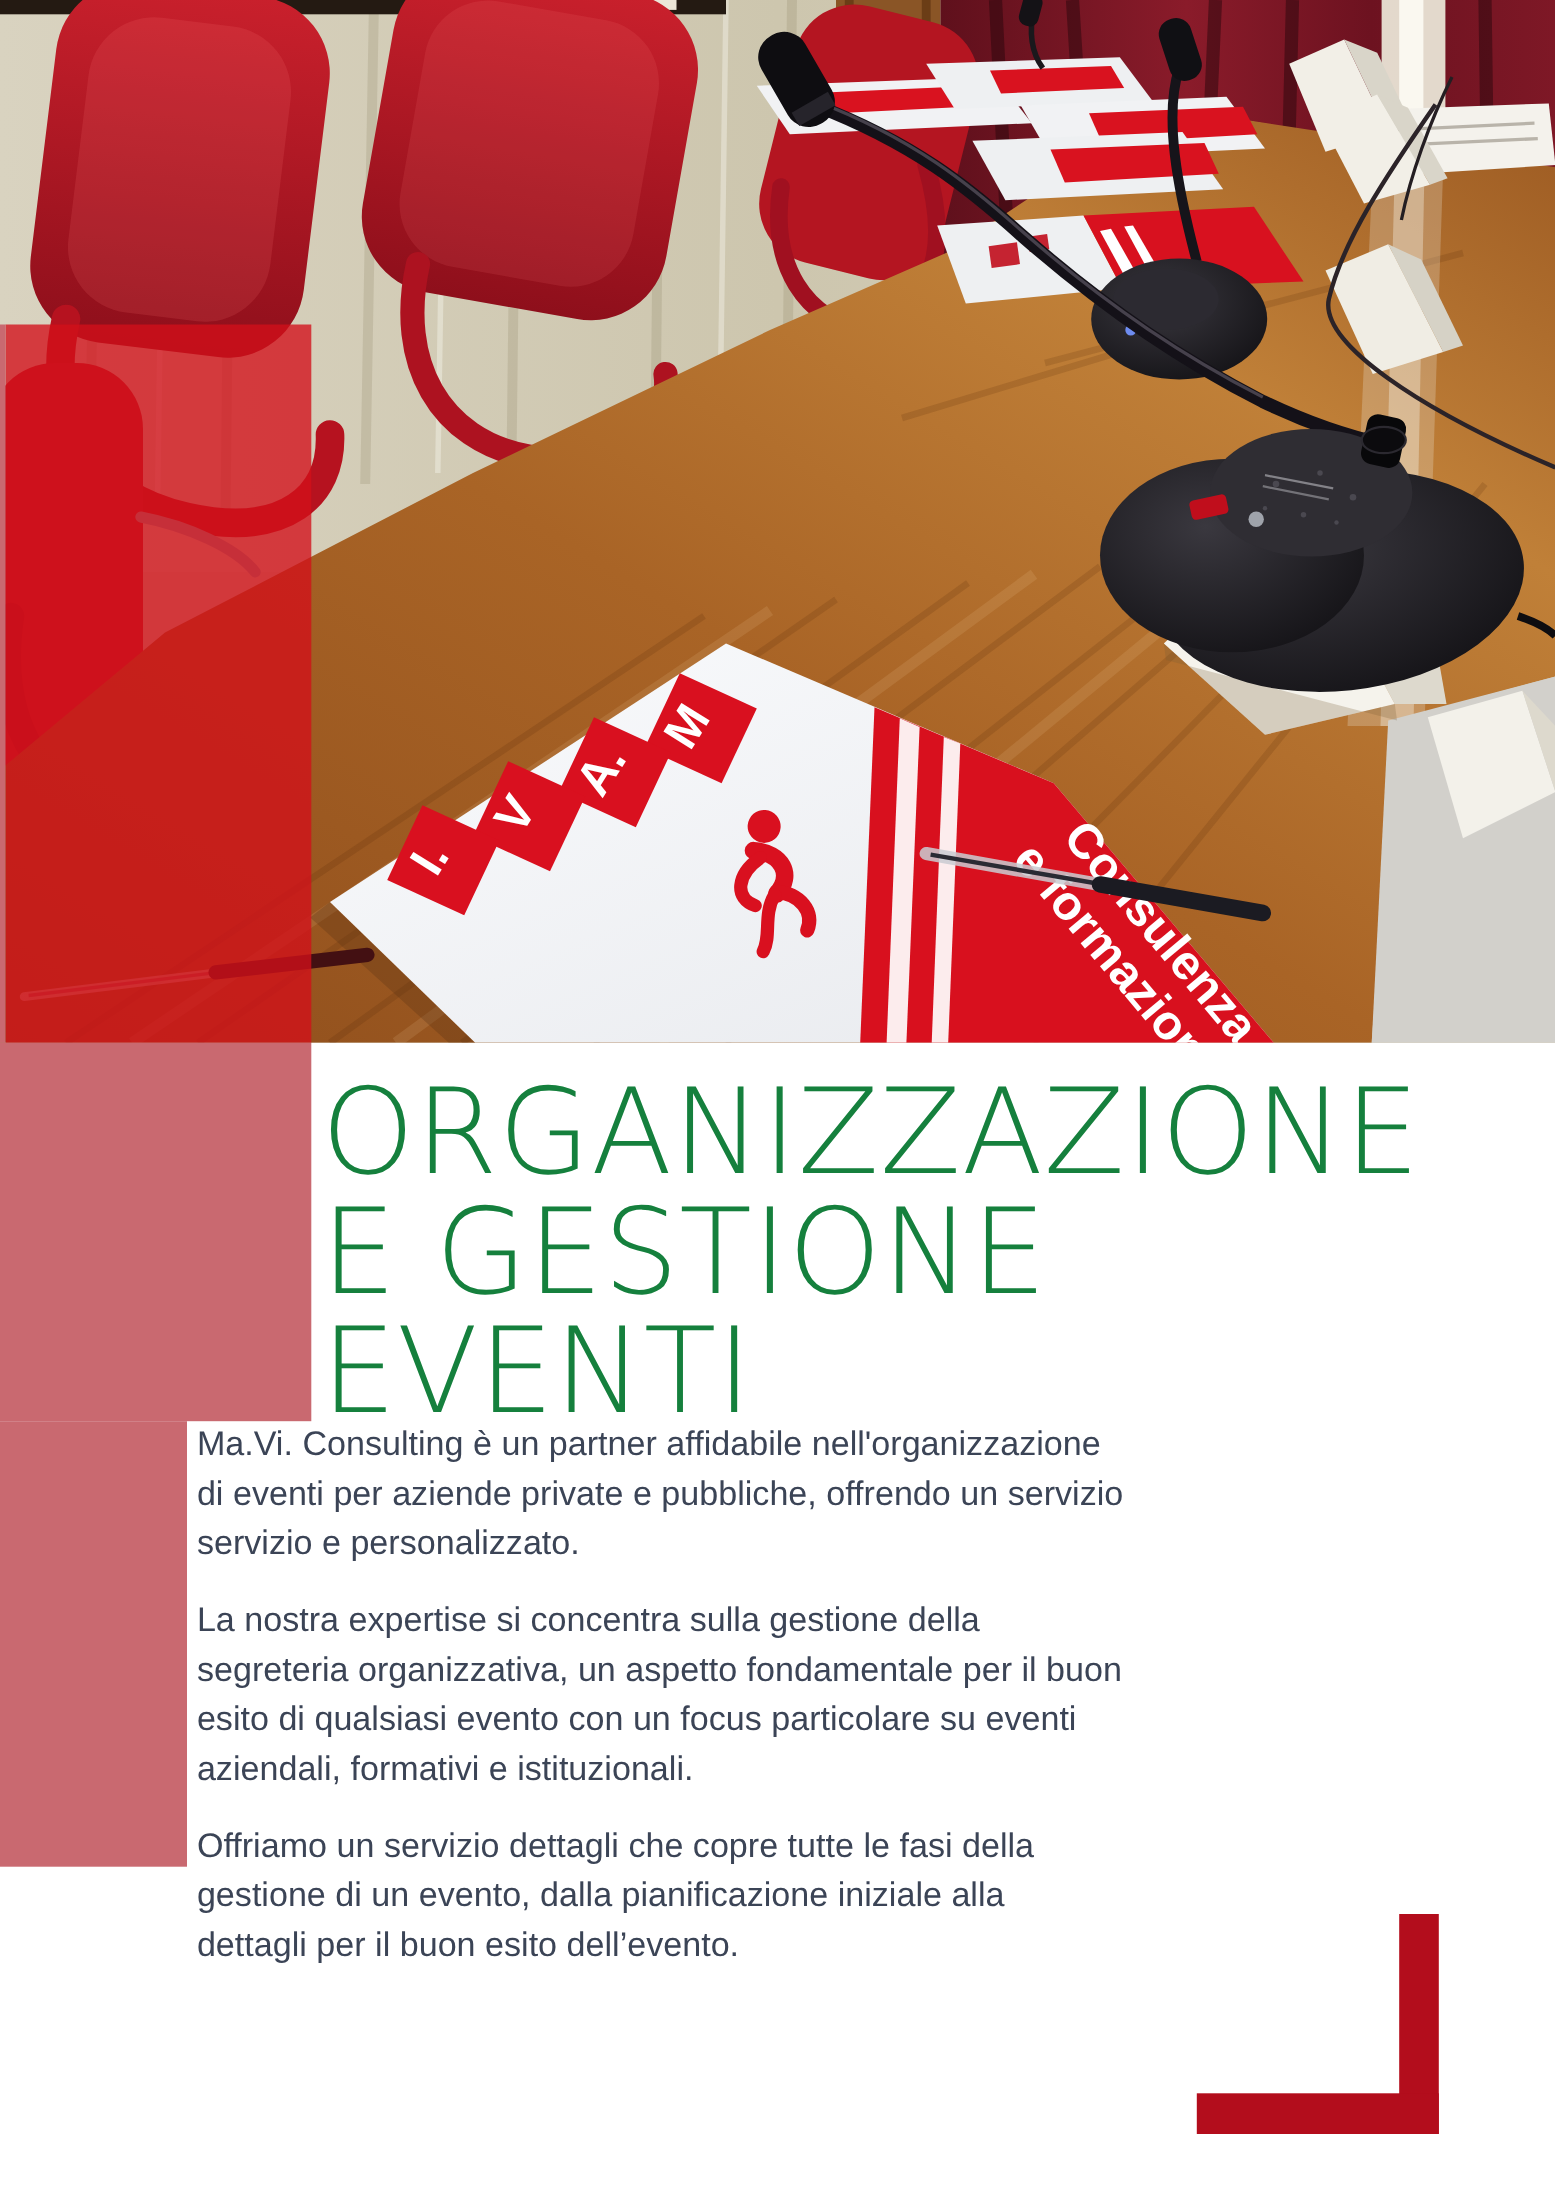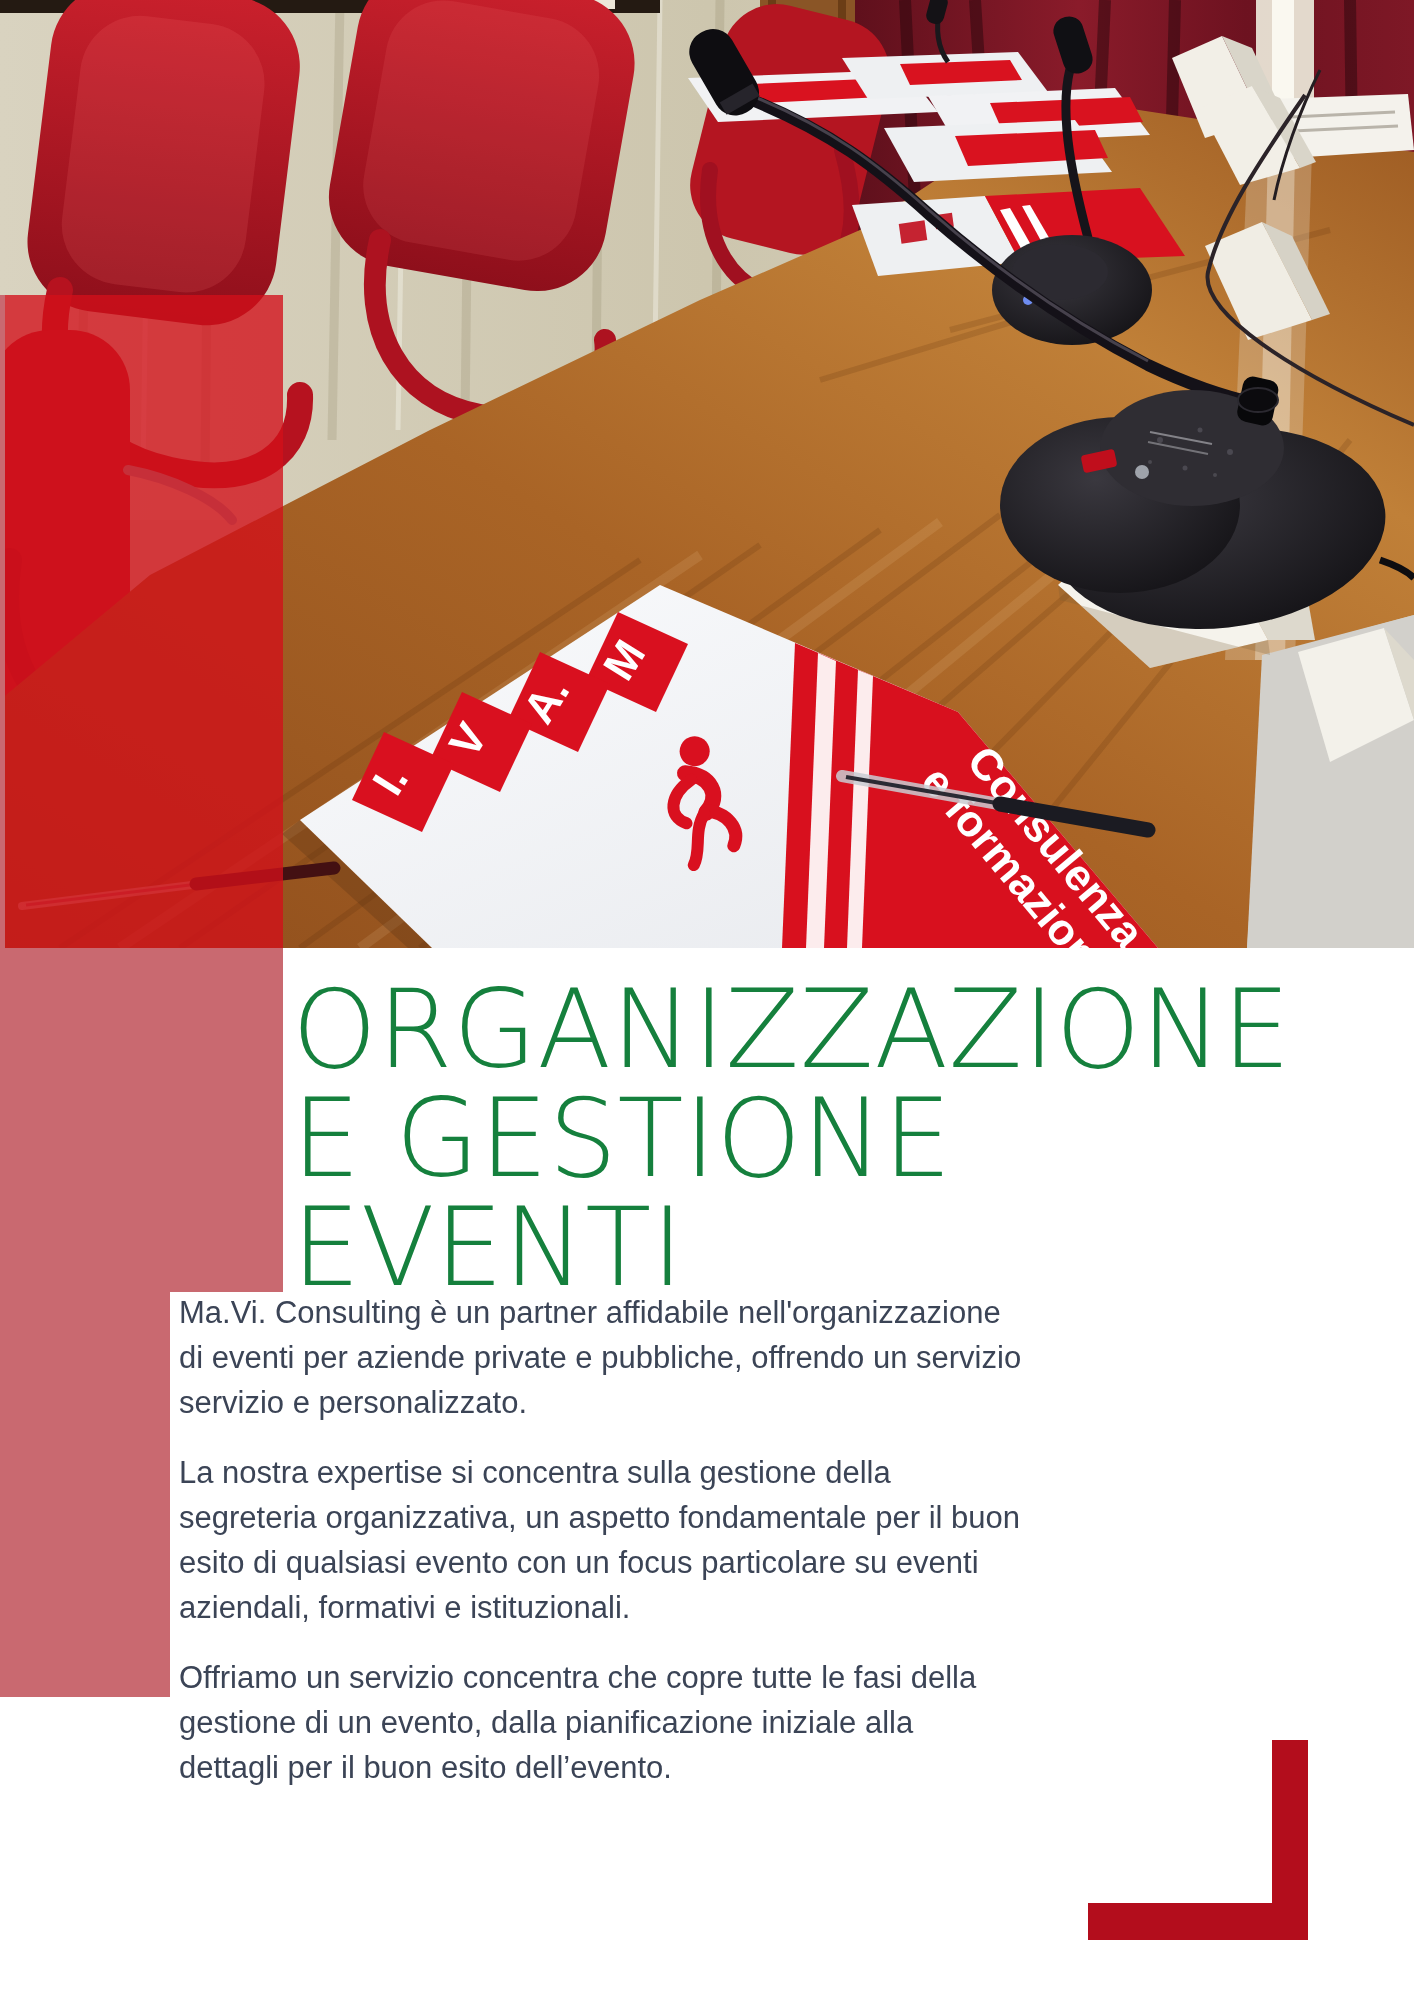--- a/index.html
+++ b/index.html
@@ -283,21 +283,21 @@
       <div>di eventi per aziende private e pubbliche, offrendo un servizio</div>
       <div>servizio e personalizzato.</div>
     </div>
     <div class="para">
       <div>La nostra expertise si concentra sulla gestione della</div>
       <div>segreteria organizzativa, un aspetto fondamentale per il buon</div>
       <div>esito di qualsiasi evento con un focus particolare su eventi</div>
       <div>aziendali, formativi e istituzionali.</div>
     </div>
     <div class="para">
-      <div>Offriamo un servizio concentra che copre tutte le fasi della</div>
+      <div>Offriamo un servizio dettagli che copre tutte le fasi della</div>
       <div>gestione di un evento, dalla pianificazione iniziale alla</div>
       <div>dettagli per il buon esito dell’evento.</div>
     </div>
   </div>
 
   <div class="corner-l-vert"></div>
   <div class="corner-l-horiz"></div>
 
 </div>
 

